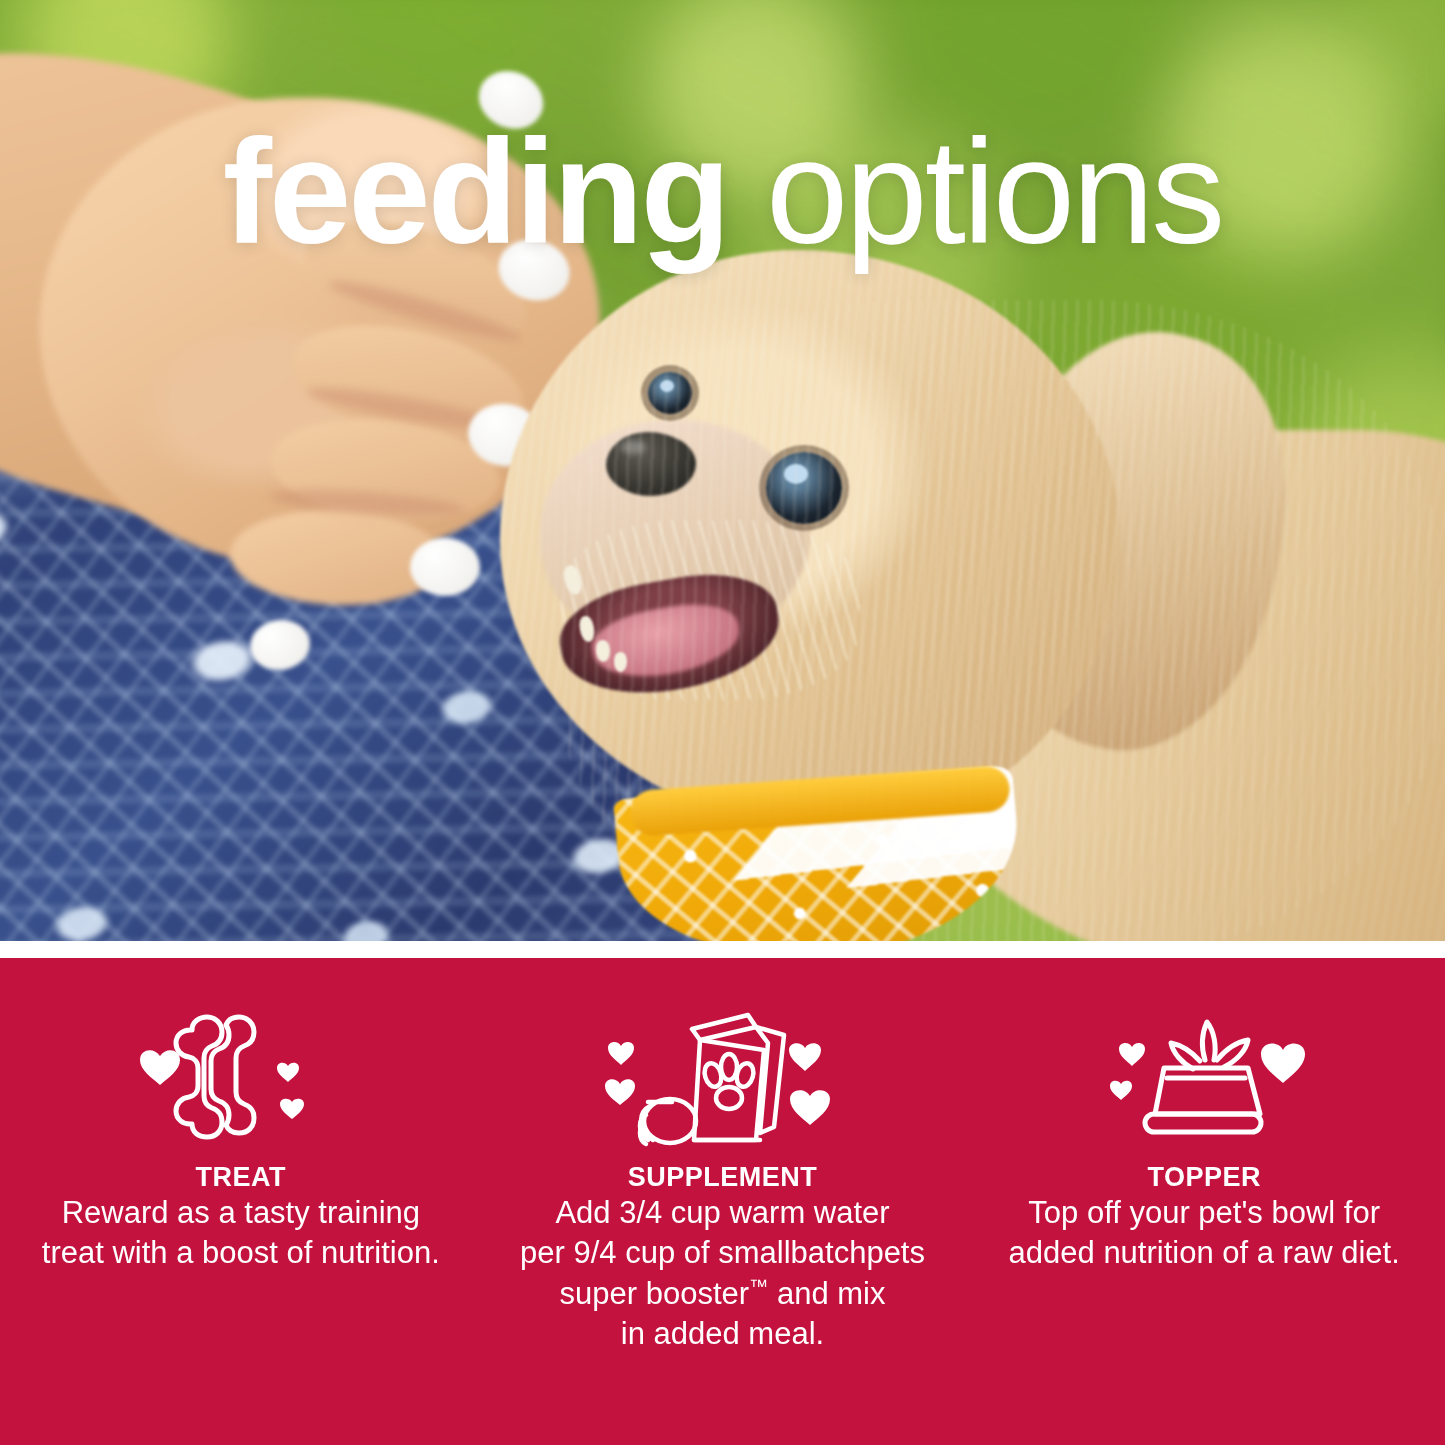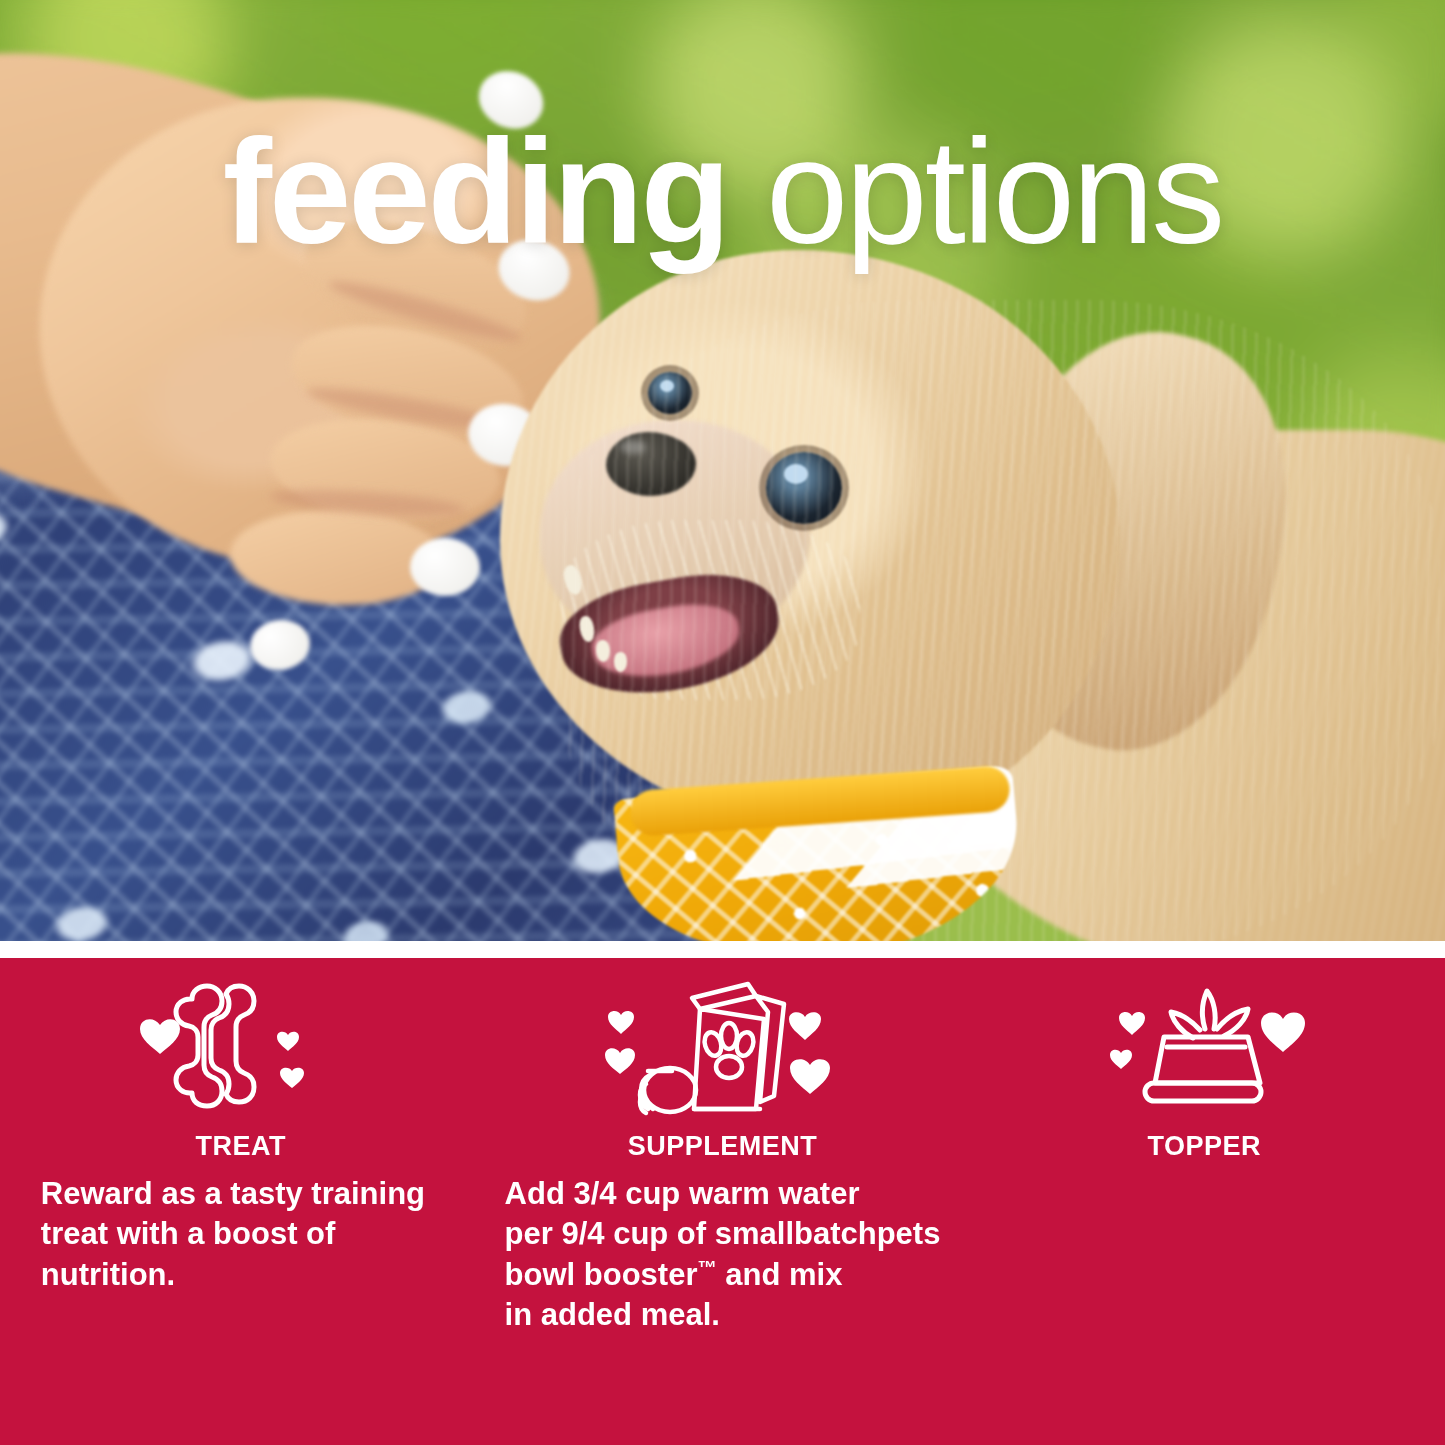--- a/index.html
+++ b/index.html
@@ -238,29 +238,29 @@
   
   #divider { position:absolute; left:0; top:941px; width:1445px; height:17px; background:#ffffff; }
 
   
   #panel {
     position:absolute; left:0; top:958px; width:1445px; height:487px;
     background:#c4123e;
   }
   #cols { display:flex; width:100%; height:100%; }
   .col { flex:1 1 0; display:flex; flex-direction:column; align-items:center;
-         padding-top:19px; }
+         padding-top:50px; }
   .icon-wrap { height:140px; display:flex; align-items:center; justify-content:center; }
   .col-title {
     color:#ffffff; font-weight:700; font-size:27px; letter-spacing:.5px;
     margin-top:14px; text-transform:uppercase;
   }
   .col-desc {
-    color:#ffffff; font-weight:700; font-size:31px; line-height:1.30;
-    margin-top:12px; max-width:400px;
+    color:#ffffff; font-weight:400; font-size:31px; line-height:1.30;
+    margin-top:0; text-align:center; max-width:400px;
   }
   .col-desc.wide { max-width:520px; }
   .tm { font-size:.62em; vertical-align:super; }
 </style>
 </head>
 <body>
 
 <div id="page">
 
   <div id="photo">
@@ -349,37 +349,38 @@
               <path d="M46 122c-3 2-4 5-4 8 0 5 2 9 6 11"></path>
               <path d="M50 99h24"></path>
             </g>
             <path d="M23 43c3-6 13-5 13 2 0 7-8 12-13 17-5-5-13-10-13-17 0-7 10-8 13-2z" fill="#ffffff"></path>
             <path d="M22 81c4-7 15-6 15 2 0 8-9 14-15 19-6-5-15-11-15-19 0-8 11-9 15-2z" fill="#ffffff"></path>
             <path d="M207 45c4-7 16-6 16 2 0 9-10 15-16 21-6-6-16-12-16-21 0-8 12-9 16-2z" fill="#ffffff"></path>
             <path d="M212 93c5-9 20-7 20 3 0 11-12 19-20 26-8-7-20-15-20-26 0-10 15-12 20-3z" fill="#ffffff"></path>
           </svg>
         </div>
         <div class="col-title">SUPPLEMENT</div>
-        <div class="col-desc wide"><span>Add 3/4 cup warm water</span><br><span>per 9/4 cup of smallbatchpets</span><br><span>bowl booster</span><span class="tm">™</span><span> and mix</span><br><span>in added meal.</span></div>
+        <div class="col-desc wide"><span>Add 3/4 cup warm water</span><br><span>per 9/4 cup of smallbatchpets</span><br><span>super booster</span><span class="tm">™</span><span> and mix</span><br><span>in added meal.</span></div>
       </div>
 
       <div class="col">
         <div class="icon-wrap">
           <svg width="215" height="140" viewBox="0 0 215 140">
             <g fill="none" stroke="#ffffff" stroke-width="5" stroke-linejoin="round" stroke-linecap="round">
               <path d="M108 52c-4-13-3-27 2-38 7 9 10 24 7 38"></path>
               <path d="M103 53c-9-10-19-16-29-18 2 10 11 20 22 26"></path>
               <path d="M120 52c9-11 20-18 31-20-2 11-12 21-24 27"></path>
               <path d="M67 60h84l12 46H58z"></path>
               <rect x="48" y="106" width="116" height="18" rx="9"></rect>
               <path d="M70 70h78"></path>
             </g>
             <path d="M35 39c3-6 13-5 13 2 0 7-8 12-13 17-5-5-13-10-13-17 0-7 10-8 13-2z" fill="#ffffff"></path>
             <path d="M24 76c3-5 11-4 11 2 0 6-7 10-11 14-4-4-11-8-11-14 0-6 8-7 11-2z" fill="#ffffff"></path>
             <path d="M186 42c5-10 22-8 22 4 0 12-13 21-22 29-9-8-22-17-22-29 0-12 17-14 22-4z" fill="#ffffff"></path>
           </svg>
         </div>
         <div class="col-title">TOPPER</div>
+        <div class="col-desc">Top off your pet's bowl for added nutrition of a raw diet.</div>
       </div>
 
     </div>
   </div>
 </div>
 
 </body></html>

